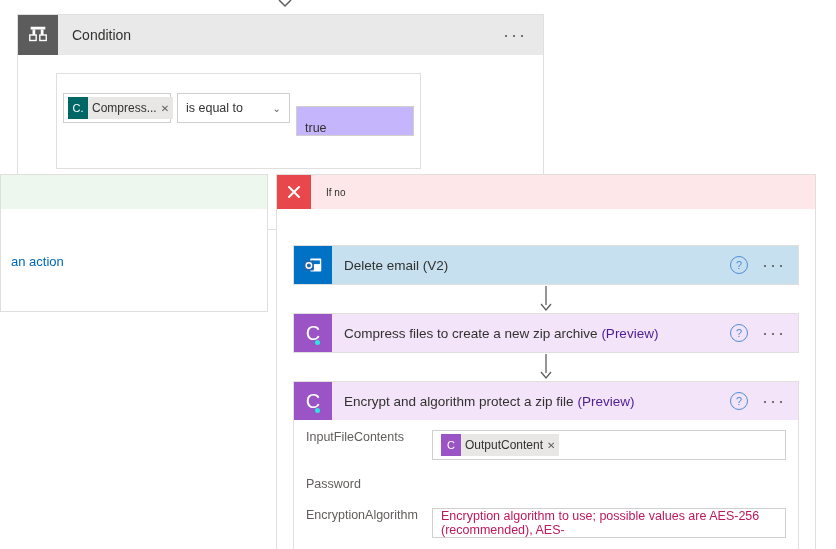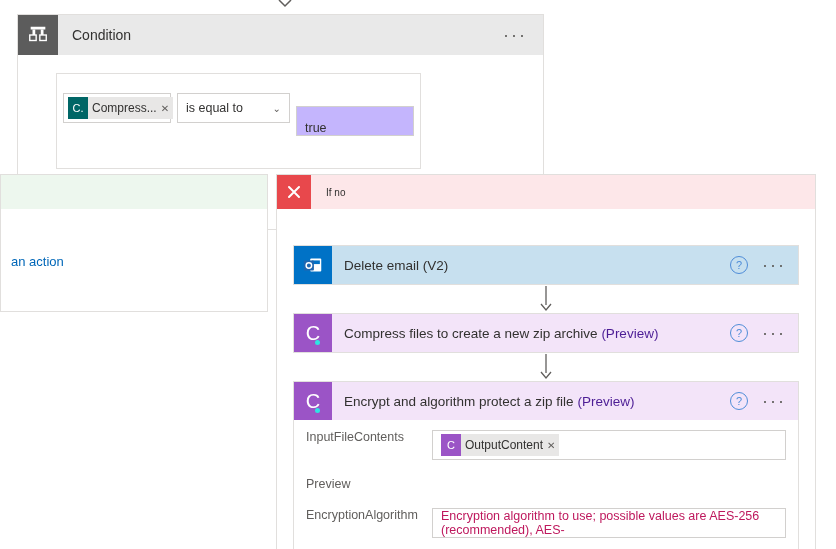--- a/index.html
+++ b/index.html
@@ -440,21 +440,21 @@
           <div class="form-label">InputFileContents</div>
           <div class="form-input">
             <span class="purple-pill">
               <span class="pp-icon">C</span>
               <span>OutputContent</span>
               <span class="pill-x">✕</span>
             </span>
           </div>
         </div>
         <div class="form-row">
-          <div class="form-label">Preview</div>
+          <div class="form-label">Password</div>
         </div>
         <div class="form-row">
           <div class="form-label">EncryptionAlgorithm</div>
           <div class="form-input placeholder">
             <span>Encryption algorithm to use; possible values are AES-256 (recommended), AES-</span>
           </div>
         </div>
       </div>
     </div>
 

